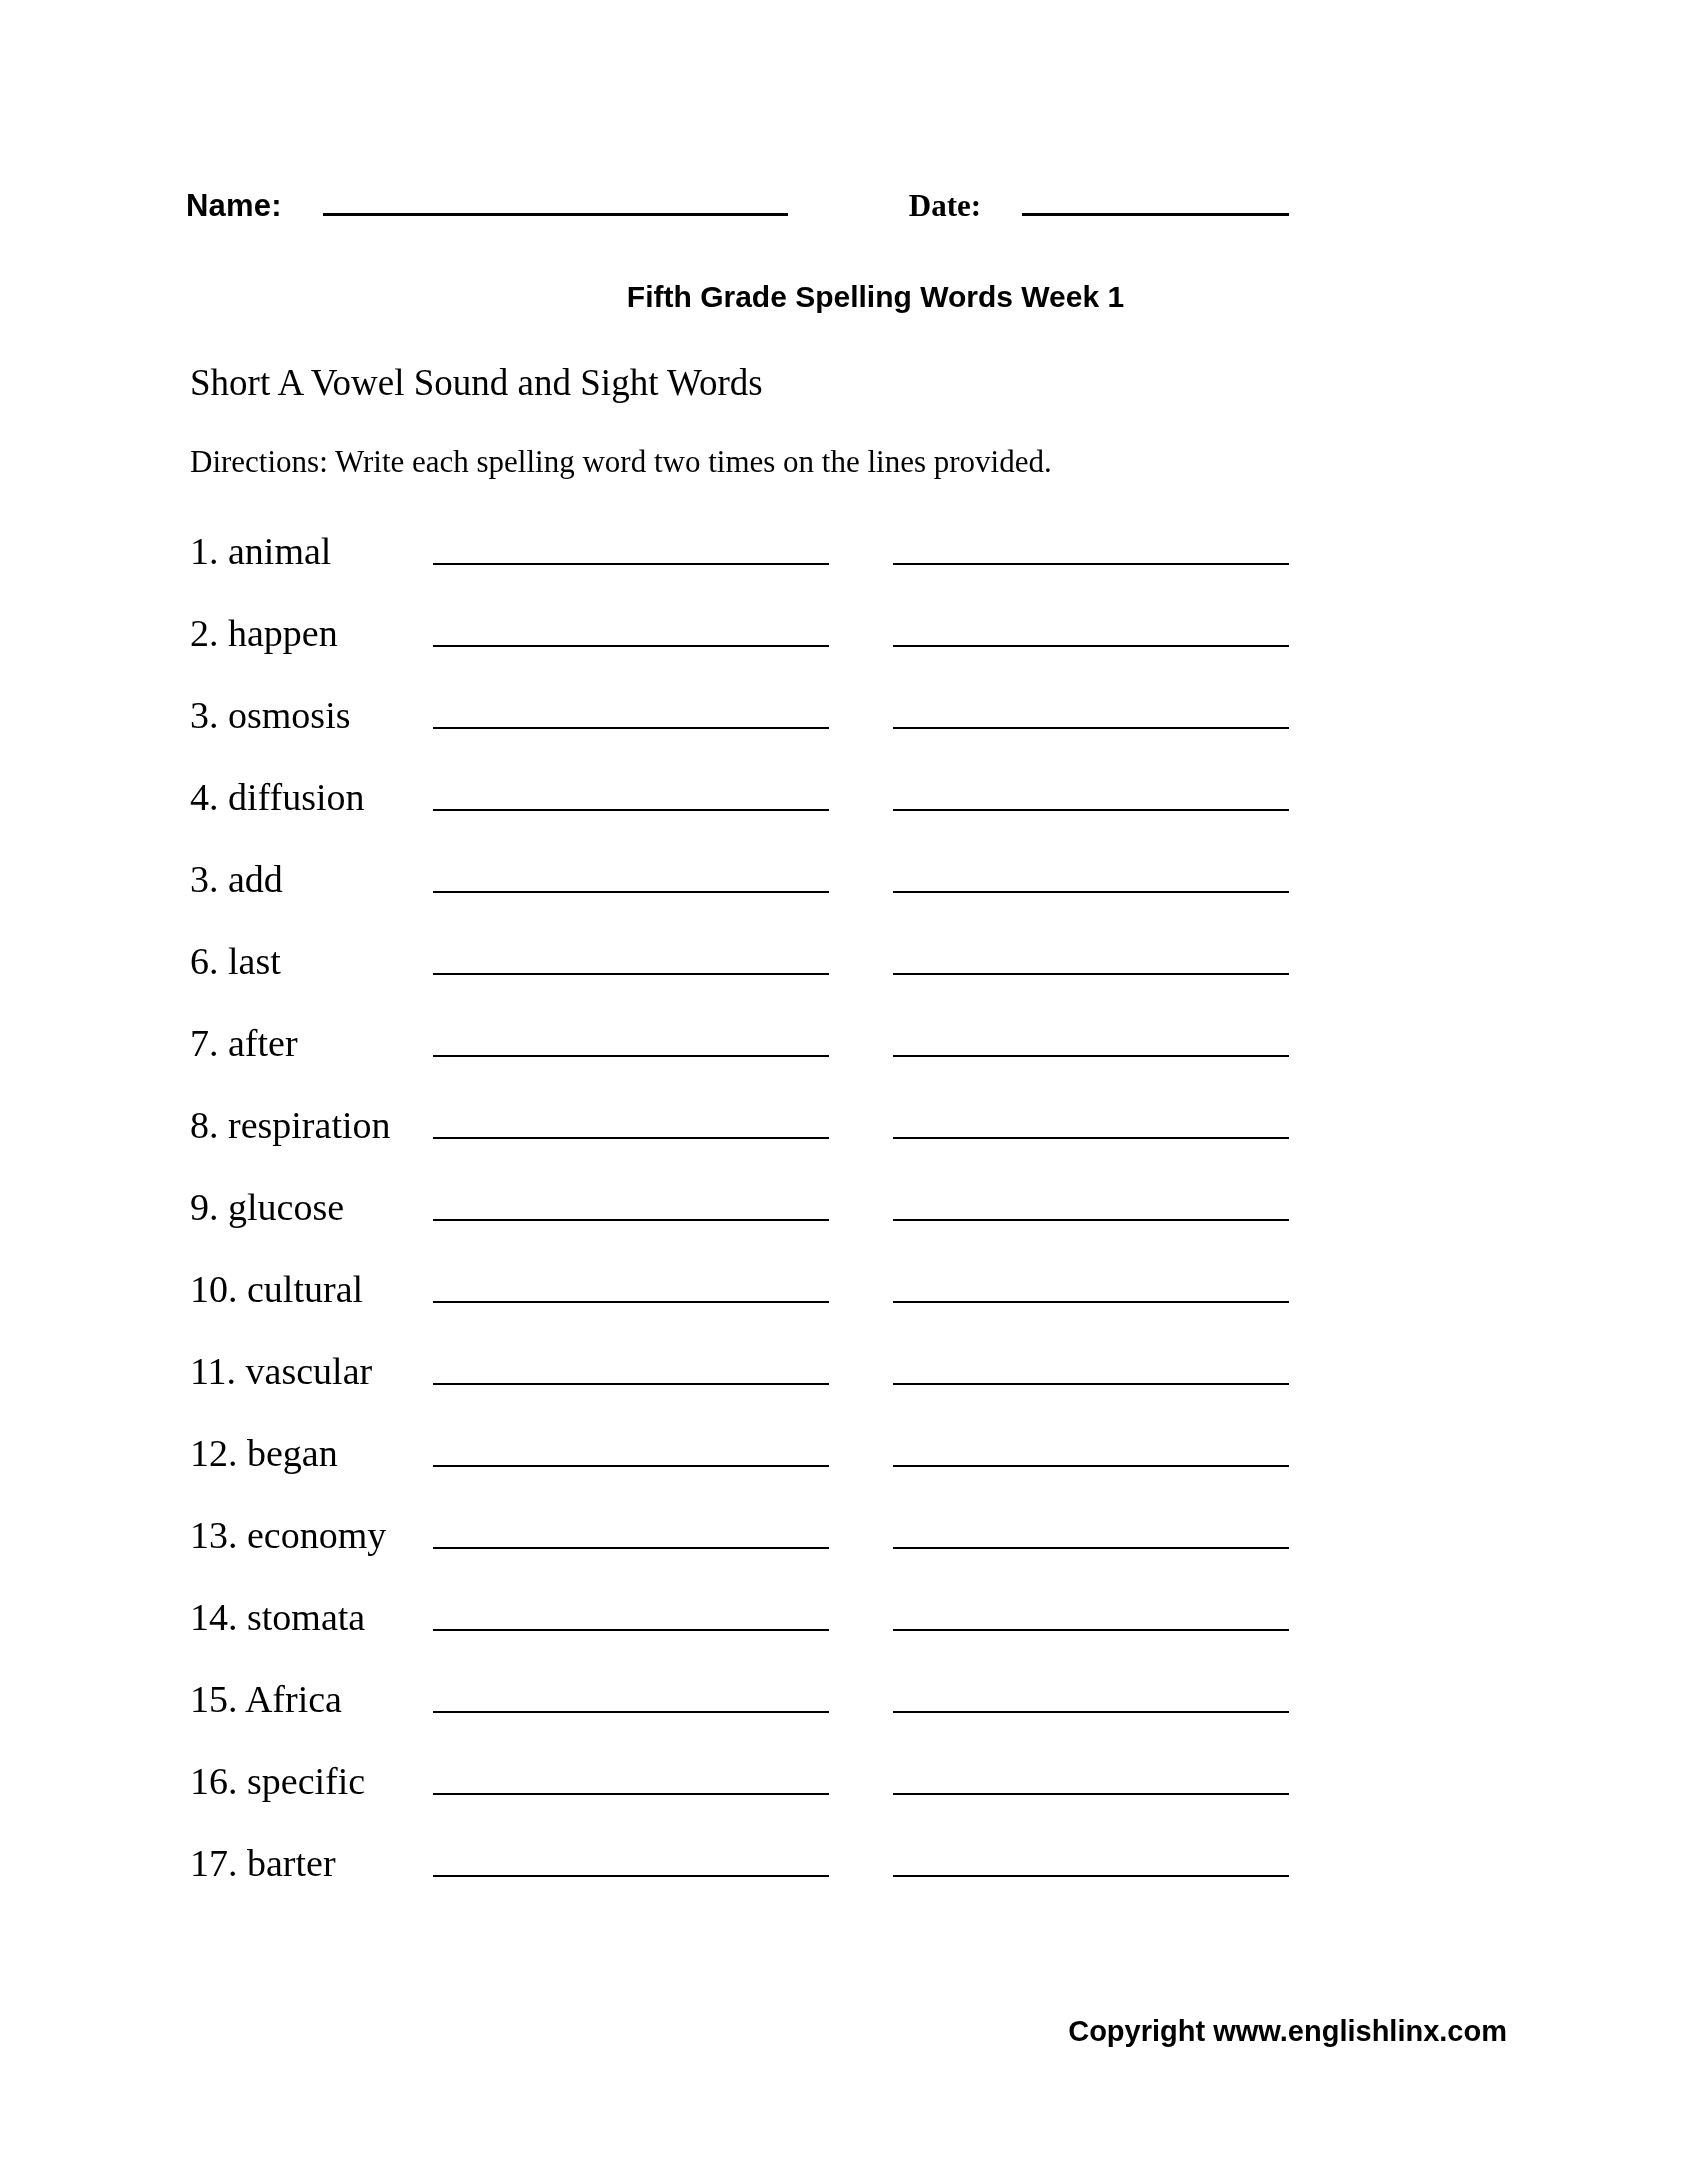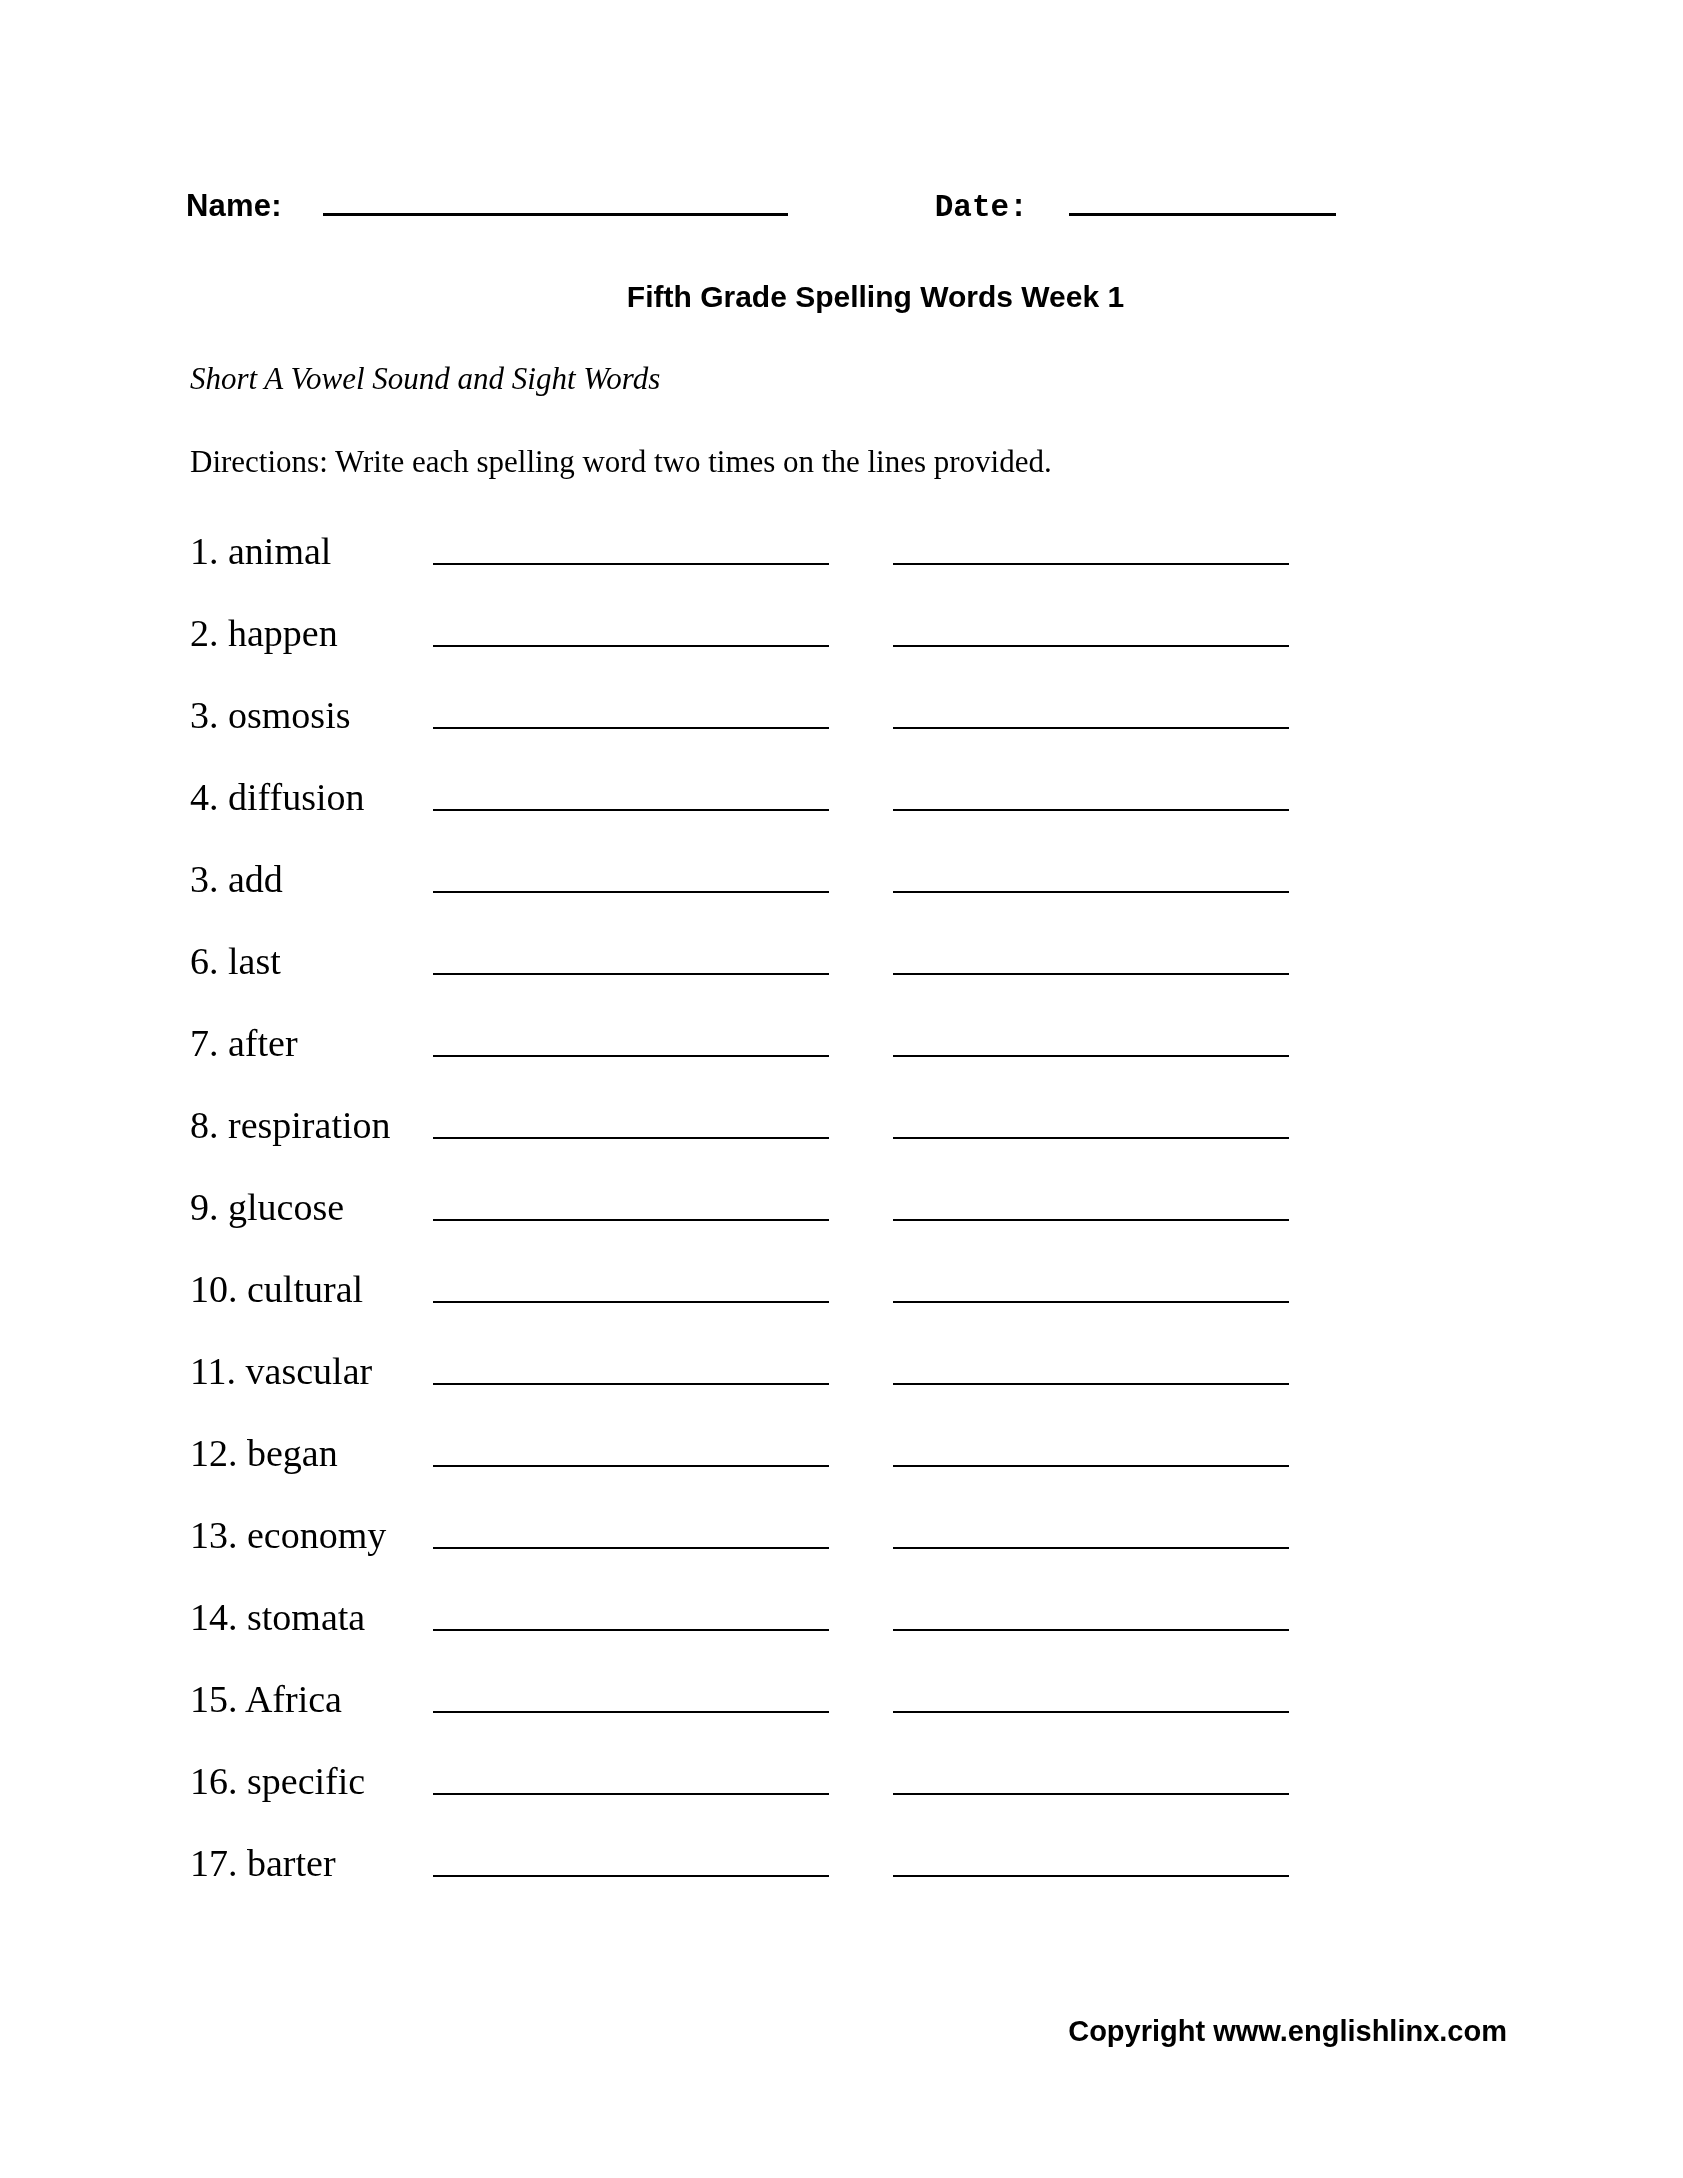--- a/index.html
+++ b/index.html
@@ -39,24 +39,24 @@
     letter-spacing: 0.2px;
   }
   .name-blank {
     display: inline-block;
     width: 465px;
     border-bottom: 3px solid #000;
     margin-left: 10px;
     height: 22px;
   }
   .date-label {
-    font-family: Liberation Mono, monospace;
+    font-family: Liberation Serif, serif;
     font-weight: bold;
     font-size: 31px;
-    margin-left: 116px;
+    margin-left: 90px;
   }
   .date-blank {
     display: inline-block;
     width: 267px;
     border-bottom: 3px solid #000;
     margin-left: 10px;
     height: 22px;
   }
 
   
@@ -72,22 +72,21 @@
     padding-left: 48px;
     box-sizing: border-box;
   }
 
   
   .subtitle {
     position: absolute;
     left: 190px;
     top: 361px;
     font-family: "Liberation Serif", serif;
-    font-style: italic;
-    font-size: 31px;
+    font-size: 37px;
   }
 
   
   .directions {
     position: absolute;
     left: 190px;
     top: 444px;
     font-size: 31px;
   }
 

